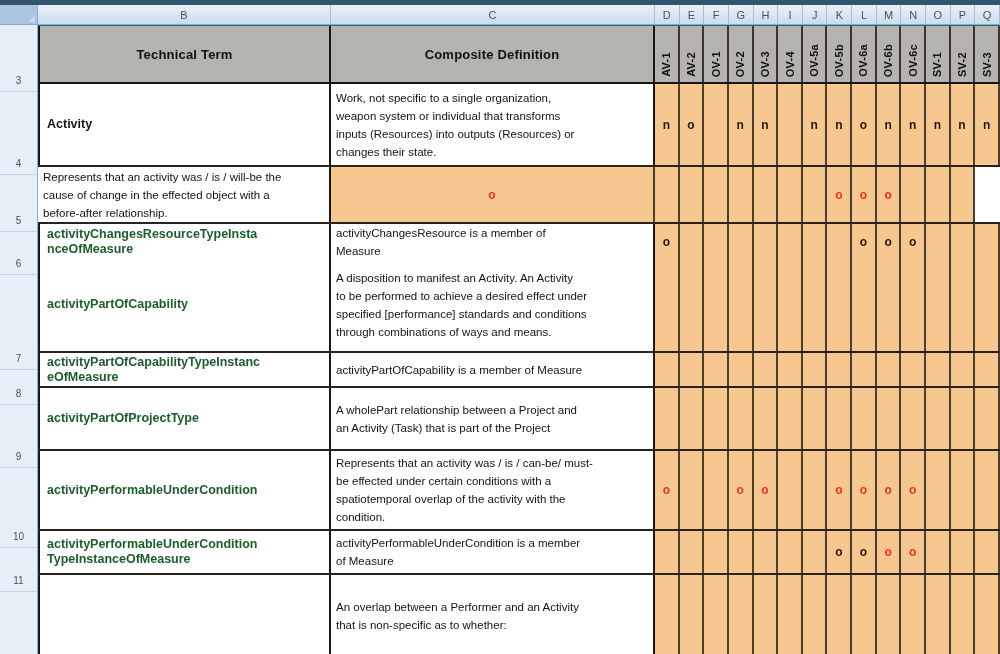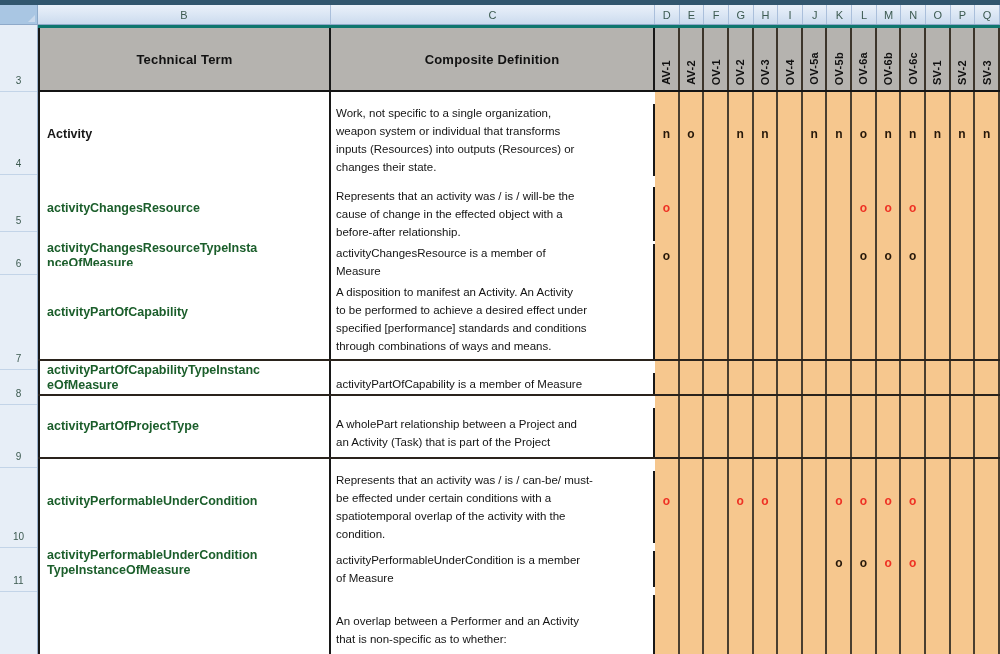--- a/index.html
+++ b/index.html
@@ -43,21 +43,21 @@
   }
 
   
   .grid { position:absolute; top:25px; left:38px; width:962px; }
   .row {
     display:grid;
     grid-template-columns: 293px 324px repeat(14, 1fr);
     width:962px;
     border-bottom:2px solid #2a231c;
   }
-  .header-row { height:67px; border-top:3px solid #0f766e; border-bottom:2px solid #141414; }
+  .header-row { height:59px; border-top:1px solid #0f766e; border-bottom:2px solid #141414; }
 
   .cell-b { border-left:2px solid #181818; border-right:2px solid #181818; background:#ffffff; }
   .cell-c { border-right:2px solid #181818; background:#ffffff; }
 
   .hcell { background: var(--header-bg, #b5b3af); }
   .htext { display:flex; align-items:center; justify-content:center; font-weight:bold; font-size:13px; color:#111; letter-spacing:0.2px; }
 
   .vcell { display:flex; align-items:flex-end; justify-content:center; padding-bottom:5px; border-right:2px solid #3c352b; background:var(--header-bg, #b5b3af); }
   .vtext { writing-mode:vertical-rl; transform:rotate(180deg); font-weight:bold; font-size:11px; color:#101010; letter-spacing:0.3px; }
 
@@ -68,21 +68,20 @@
     white-space:pre-line;
   }
   .term-green { color: var(--term-green, #1b5e2b); }
   .term-black { color: #161616; }
 
   .def {
     display:flex; align-items:center;
     padding:0 4px 0 5px;
     font-size:11.5px; line-height:18px; color:#141414;
     white-space:pre-line;
-    margin-top:12px;
   }
 
   .mcell {
     background: var(--matrix-bg, #f6c78e);
     display:flex; align-items:center; justify-content:center;
     font-weight:bold; font-size:12px;
     border-right:2px solid #4a3f30;
   }
   .mark-red  { color: var(--mark-red, #ee3124); }
   .mark-dark { color: var(--mark-dark, #26180a); }
@@ -188,21 +187,20 @@
         <div class="mcell mark-dark">n</div>
         <div class="mcell mark-dark">n</div>
         <div class="mcell mark-dark">o</div>
         <div class="mcell mark-dark">n</div>
         <div class="mcell mark-dark">n</div>
         <div class="mcell mark-dark">n</div>
         <div class="mcell mark-dark">n</div>
         <div class="mcell mark-dark">n</div>
       </div>
       <div class="row" style="height: 57px;">
-        <div class="cell-b term term-green">activityChangesResource</div>
         <div class="cell-c def">Represents that an activity was / is / will-be the
 cause of change in the effected object with a
 before-after relationship.</div>
         <div class="mcell mark-red">o</div>
         <div class="mcell "></div>
         <div class="mcell "></div>
         <div class="mcell "></div>
         <div class="mcell "></div>
         <div class="mcell "></div>
         <div class="mcell "></div>

